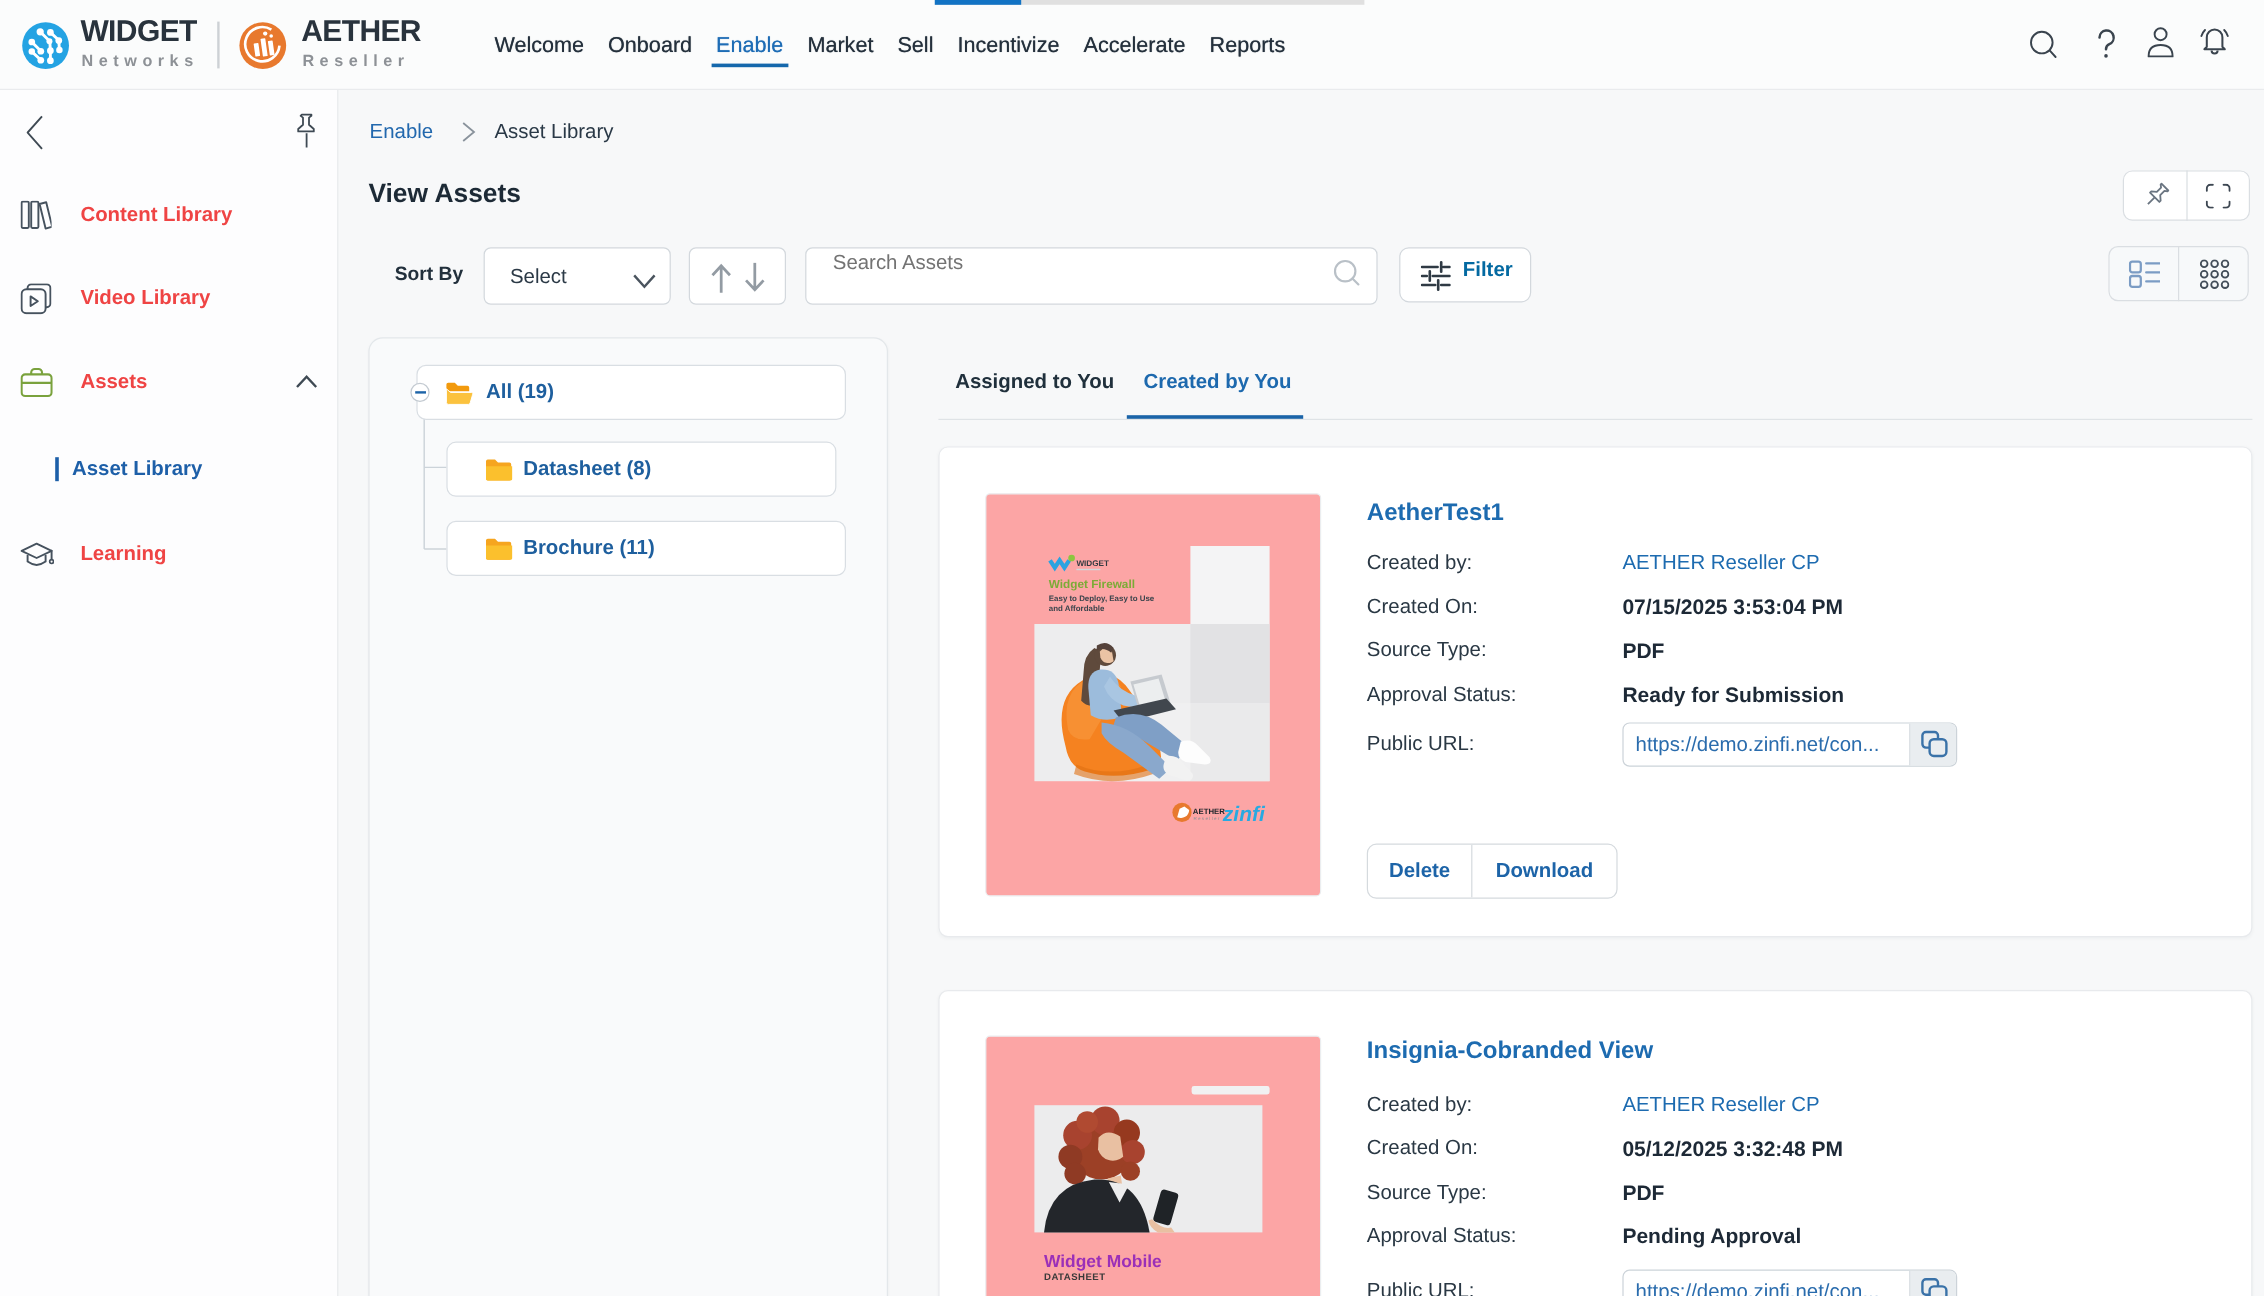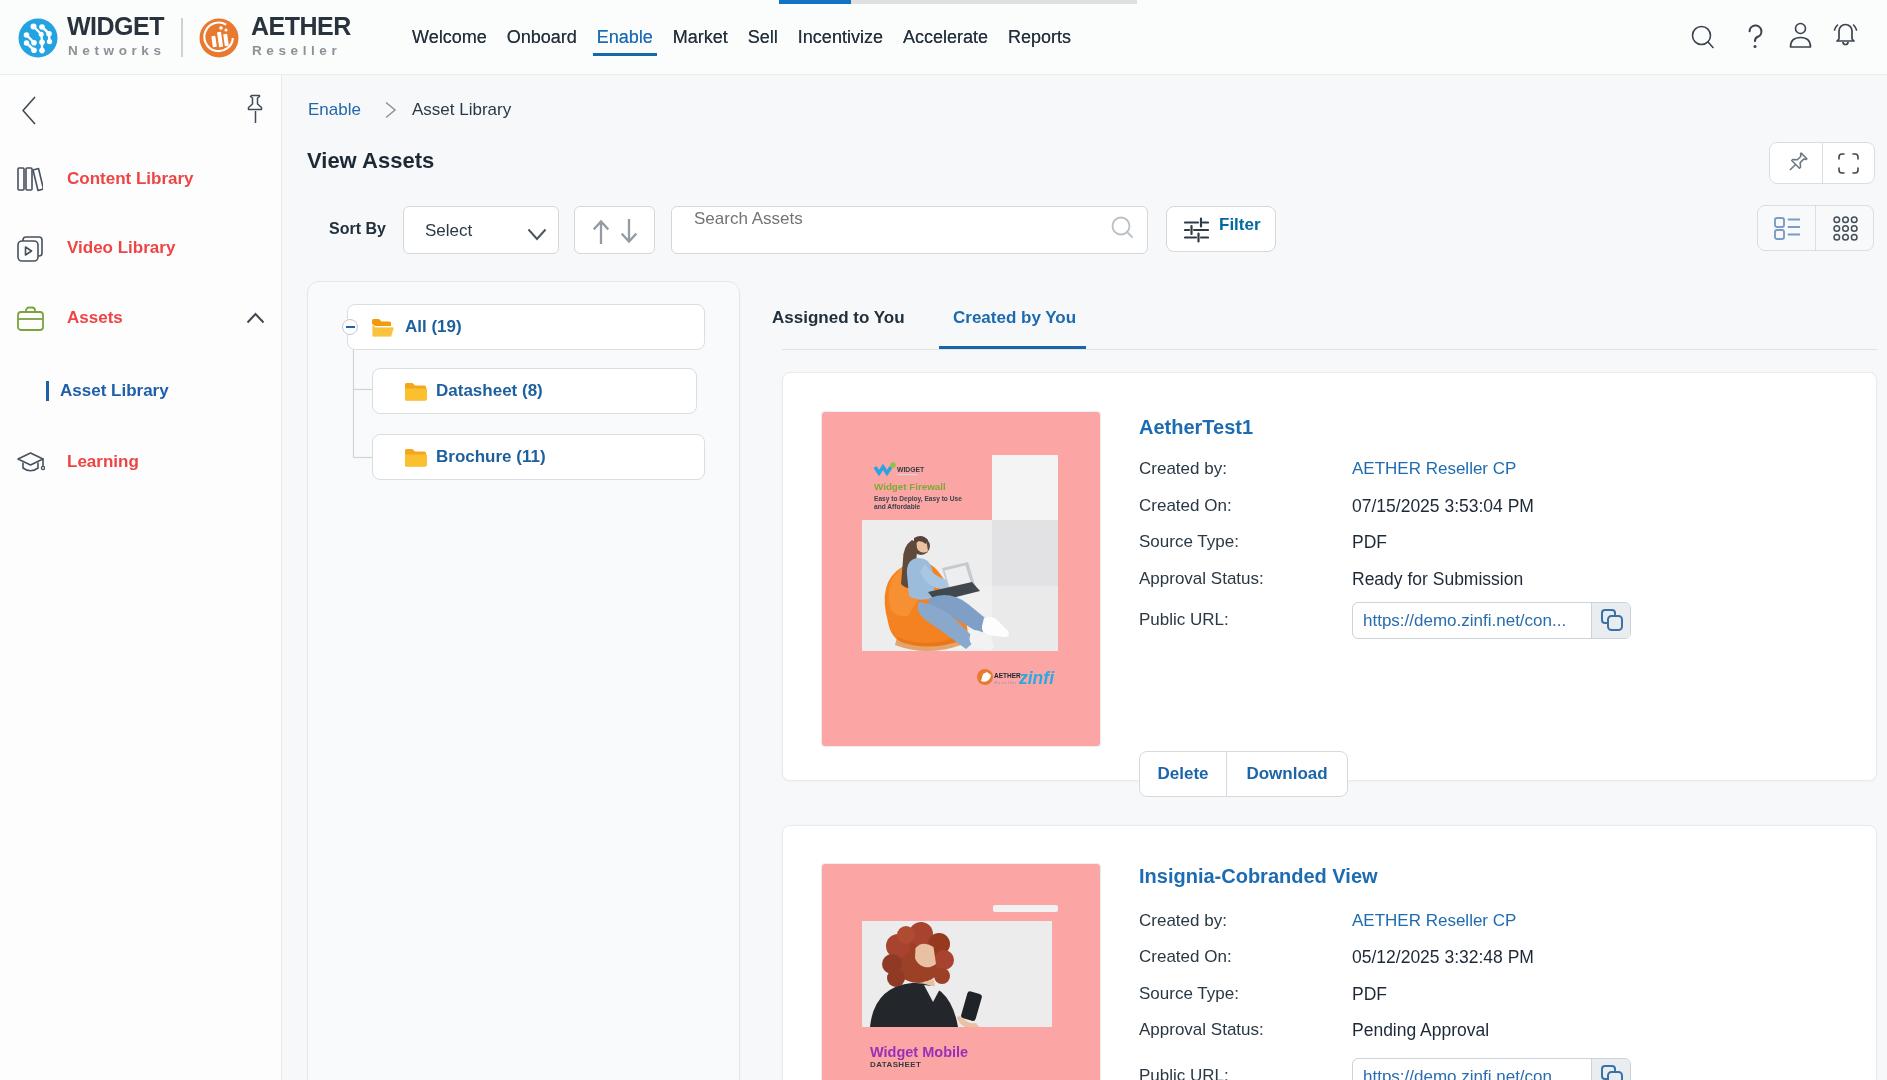--- a/index.html
+++ b/index.html
@@ -44,26 +44,26 @@
   .frow .txt { position:absolute; font-size:17px; font-weight:600; color:#1e5f9e; top:12px; }
   .tab { position:absolute; font-size:17px; font-weight:600; }
   #tabline { position:absolute; left:782px; top:349px; width:1095px; height:1px; background:#dfe3e6; }
   #tabind { position:absolute; left:939px; top:346px; width:147px; height:3px; background:#1b64a8; }
 
   
   .card { position:absolute; left:782px; width:1095px; background:#fff; border:1px solid #e8eaed; border-radius:8px; box-shadow:0 1px 3px rgba(25,40,60,0.04); }
   .thumb { position:absolute; left:38px; background:#fca5a5; border:1px solid #ebedef; border-radius:4px; width:280px; }
   .ctitle { position:absolute; left:356px; font-size:20px; font-weight:600; color:#1d6bb0; }
   .lbl { position:absolute; left:356px; font-size:17px; color:#2a3844; }
-  .val { position:absolute; left:569px; font-size:17.5px; color:#1d2936; font-weight:400; }
+  .val { position:absolute; left:569px; font-size:17.5px; color:#1d2936; font-weight:700; }
   .vlink { position:absolute; left:569px; font-size:17px; color:#1d6bb0; font-weight:500; }
   .urlbox { position:absolute; left:569px; width:279px; height:37px; border:1px solid #ccd3d9; border-radius:6px; background:#fff; }
   .urlbox .u { position:absolute; left:10px; top:8px; font-size:17px; color:#2a6cad; }
   .urlbox .cp { position:absolute; right:0; top:0; width:39px; height:35px; background:#e9edf0; border-left:1px solid #ccd3d9; border-radius:0 5px 5px 0; }
-  .btngroup { position:absolute; left:356px; display:flex; border:1px solid #d5dade; border-radius:8px; background:#fff; overflow:hidden;margin-top:48px; }
+  .btngroup { position:absolute; left:356px; display:flex; border:1px solid #d5dade; border-radius:8px; background:#fff; overflow:hidden; }
   .btngroup > div { font-size:17px; font-weight:600; color:#1d64a8; text-align:center; line-height:44px; height:44px; }
 </style>
 </head>
 <body>
 
 <div id="header">
 
   <svg class="abs" style="left:18px;top:18px" width="40" height="40" viewBox="0 0 40 40">
     <circle cx="20" cy="20" r="19.5" fill="#24a3e3"></circle>
     <g stroke="#fff" stroke-width="2.4" stroke-linecap="round">
@@ -280,21 +280,21 @@
   <div class="txt" style="left:63px;">Datasheet (8)</div>
 </div>
 <div class="frow" style="left:372px;top:434px;width:333px;">
   <svg class="abs" style="left:31px;top:13px" width="23" height="19" viewBox="0 0 23 19">
     <path d="M1 2.5 A1.5 1.5 0 0 1 2.5 1 h6 l2.5 2.5 h9.5 a1.5 1.5 0 0 1 1.5 1.5 v12 a1.5 1.5 0 0 1-1.5 1.5 h-18 A1.5 1.5 0 0 1 1 17 z" fill="#f6a51f"></path>
     <path d="M1 6.5 h22 v10.5 a1.5 1.5 0 0 1-1.5 1.5 h-19 A1.5 1.5 0 0 1 1 17 z" fill="#fbc02d"></path>
   </svg>
   <div class="txt" style="left:63px;">Brochure (11)</div>
 </div>
 
-<div class="tab" style="left:772px;top:308px;color:#20303c;">Assigned to You</div>
+<div class="tab" style="left:796px;top:308px;color:#20303c;">Assigned to You</div>
 <div class="tab" style="left:953px;top:308px;color:#1d69ae;">Created by You</div>
 <div id="tabline"></div>
 <div id="tabind"></div>
 
 <div class="card" style="top:372px;height:409px;">
   <div class="thumb" style="top:38px;height:336px;" id="thumb1">
     <svg width="278" height="334" viewBox="0 0 278 334">
 
       <rect x="170" y="43" width="66" height="65" fill="#f4f4f5"></rect>
       <rect x="40" y="108" width="196" height="131" fill="#ededee"></rect>

